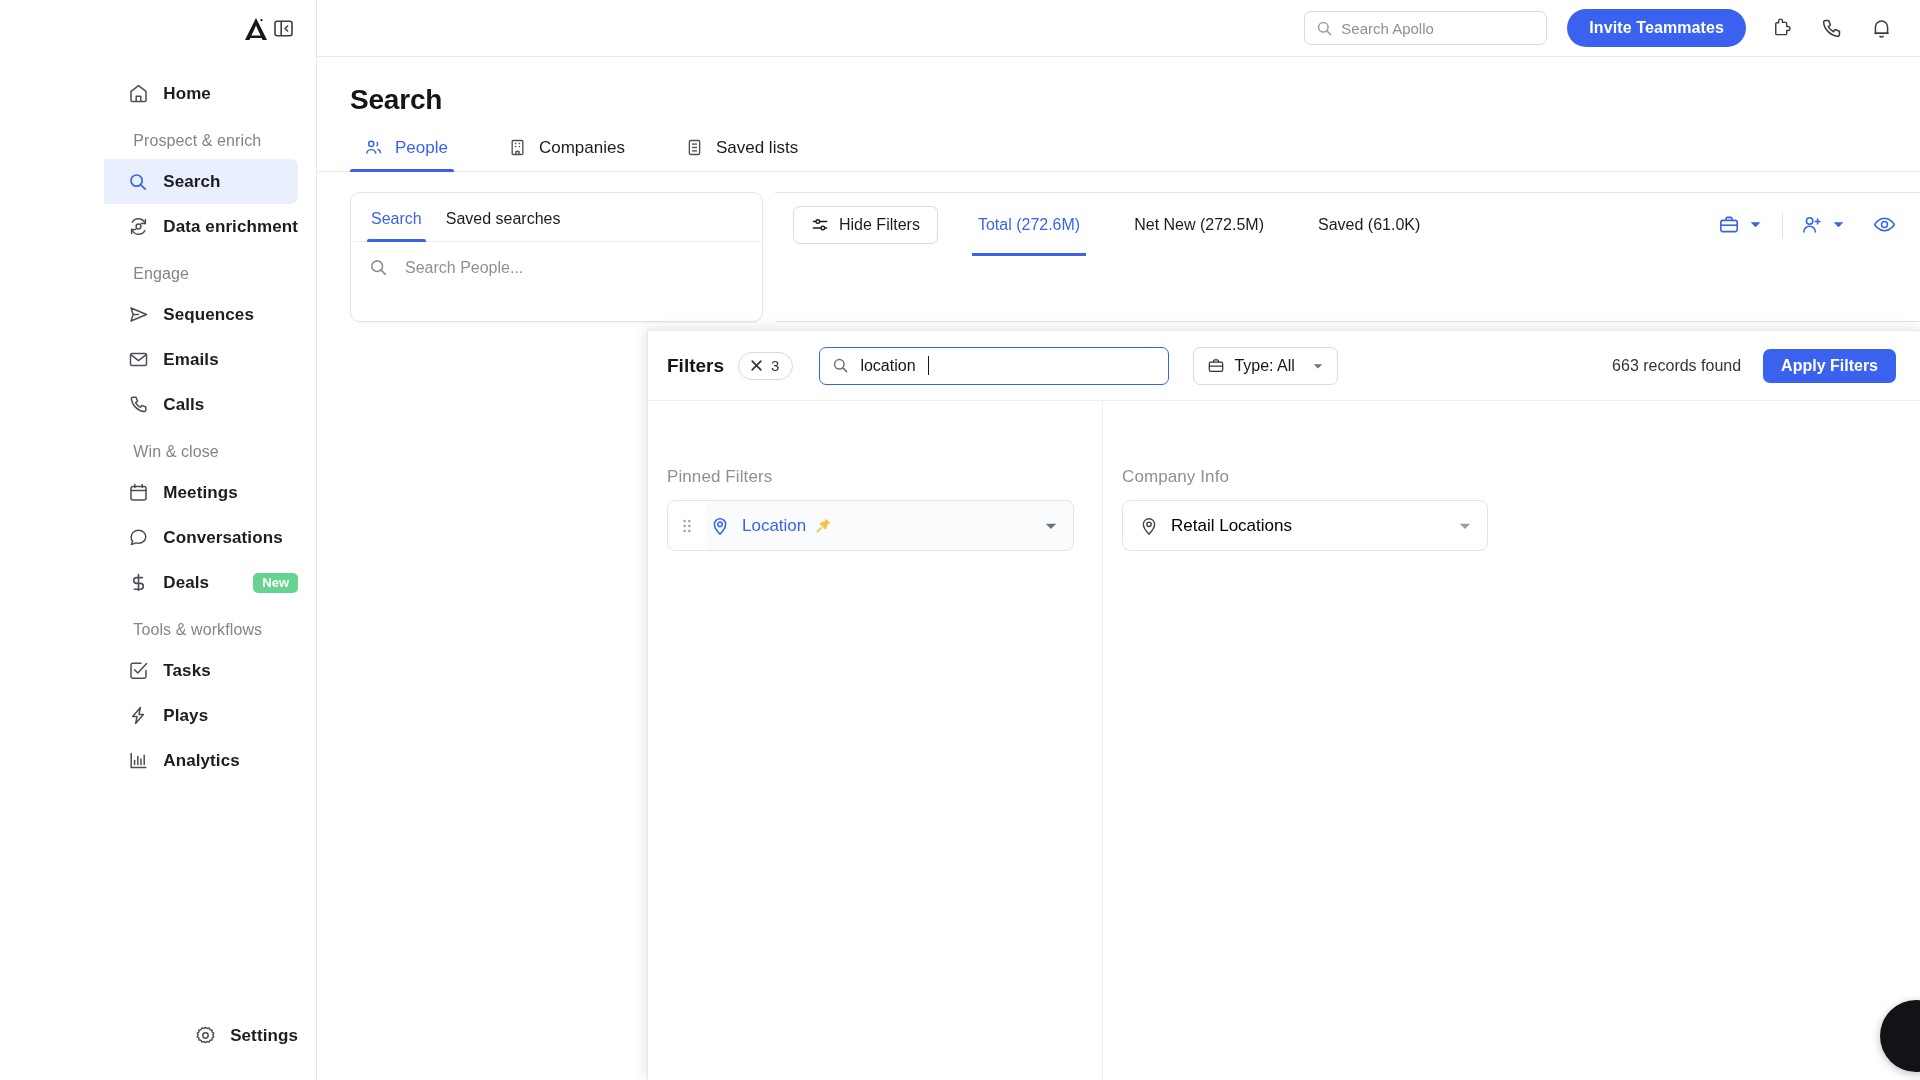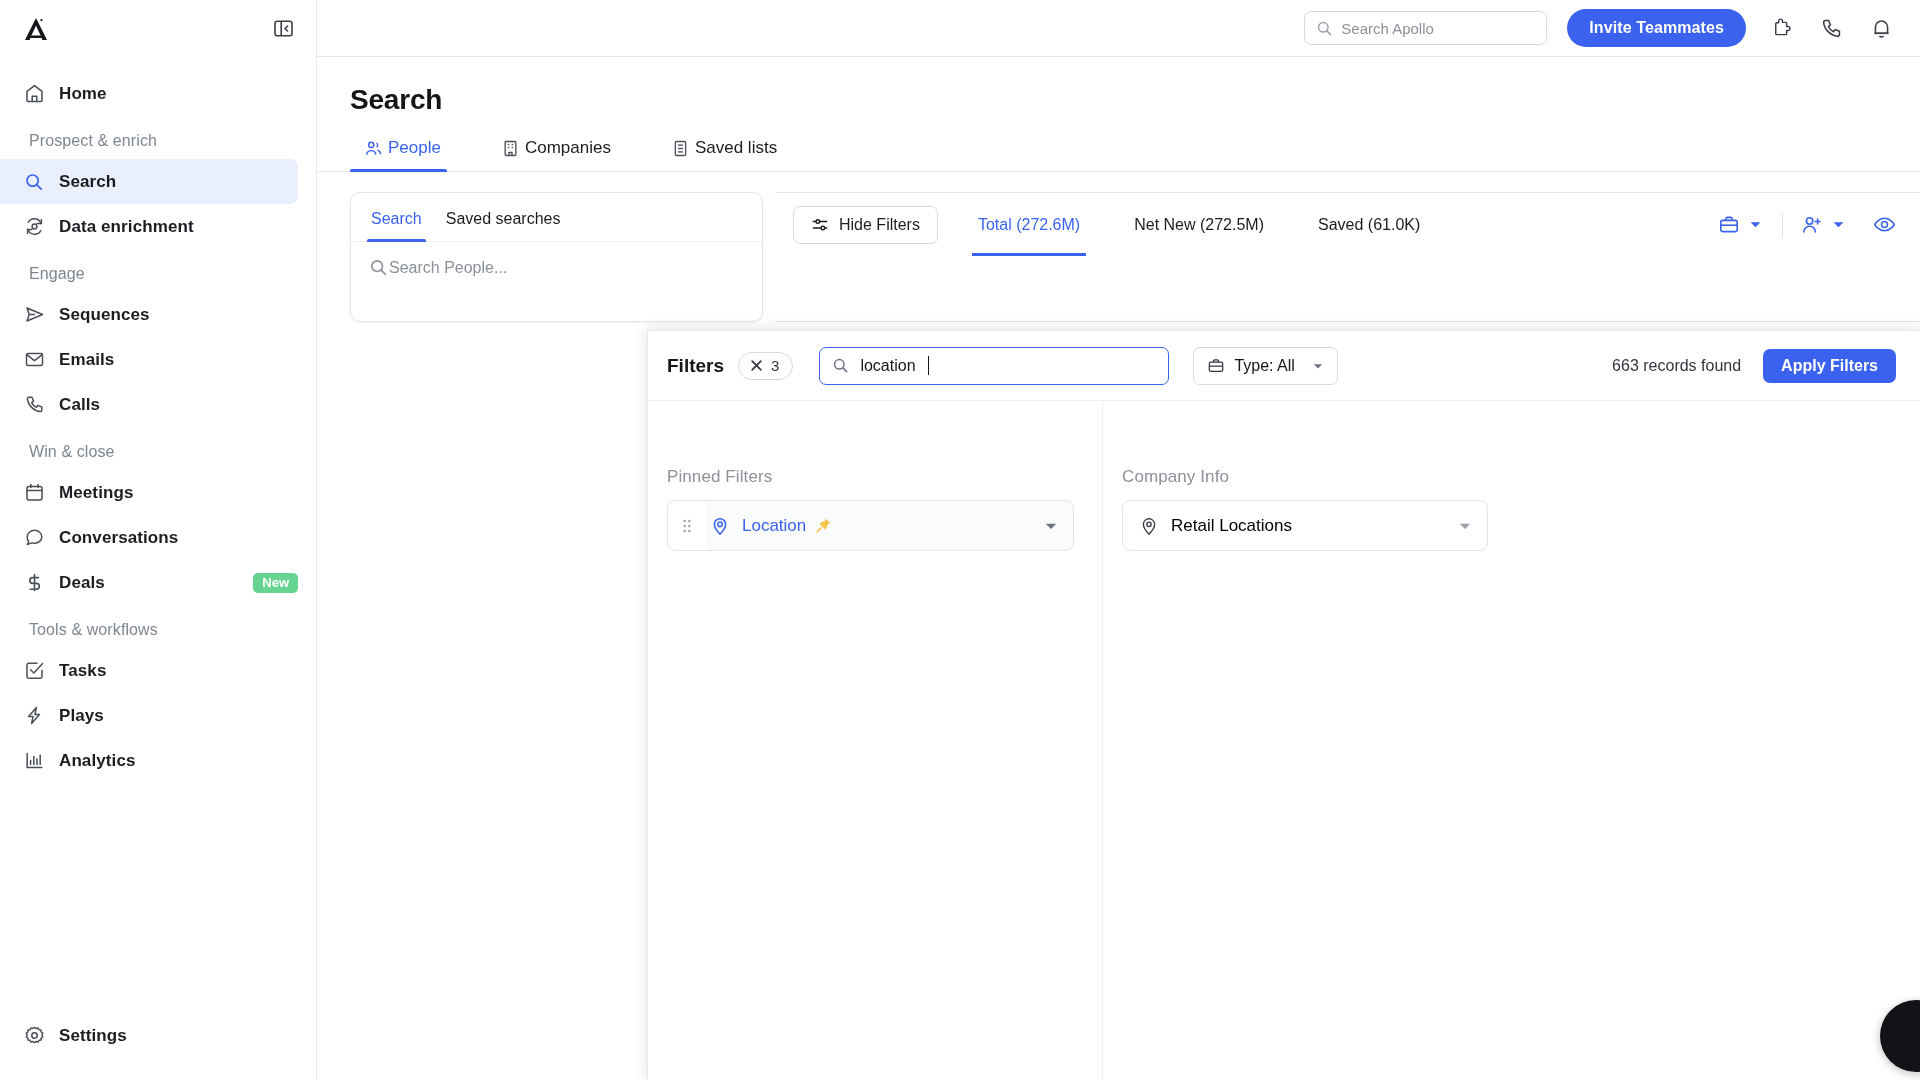--- a/index.html
+++ b/index.html
@@ -11,21 +11,21 @@
     -webkit-font-smoothing: antialiased;
   }
   .app { position: relative; width: 1920px; height: 1080px; display: flex; }
 
   
   .sidebar {
     width: 317px; height: 1080px;
     background: #ffffff;
     border-right: 1px solid #e7e8ea;
     display: flex; flex-direction: column;
-    position: relative; flex: 0 0 317px;
+    position: relative; flex: 0 0 317px; align-items: flex-end;
   }
   .sb-top {
     height: 57px; display: flex; align-items: center;
     justify-content: space-between; padding: 0 20px 0 22px;
   }
   .logo { width: 28px; height: 28px; display:block; }
   .collapse-btn {
     width: 26px; height: 26px; display:flex; align-items:center; justify-content:center;
     cursor: pointer; color:#3a3f47;
   }
@@ -74,21 +74,21 @@
     font-size: 16px; font-weight: 700; cursor: pointer;
     font-family: "Liberation Sans", sans-serif; letter-spacing:.1px;
   }
   .tb-icon { width: 30px; height: 30px; margin-left: 20px; color:#3a3f47; cursor:pointer; display:flex; align-items:center; justify-content:center;}
 
   .page-head { padding: 27px 0 0 33px; }
   .page-title { font-size: 28px; font-weight: 700; color: #14161a; letter-spacing: -.2px; }
 
   .tabs { display: flex; gap: 0; padding-left: 33px; margin-top: 22px; border-bottom: 1px solid #e7e8ea; }
   .tab {
-    display: flex; align-items: flex-end; gap: 5px; padding: 0 22px 13px 14px;
+    display: flex; align-items: flex-start; gap: 12px; padding: 0 22px 13px 14px;
     font-size: 17px; color: #1b1d21; cursor: pointer; position: relative;
     margin-right: 24px;
   }
   .tab .ic { display:flex; align-items:center; color:#4a4f57; }
   .tab.active { color: #3b62ef; font-weight: 400; }
   .tab.active .ic { color: #3b62ef; }
   .tab.active::after {
     content:""; position:absolute; left:0; right:16px; bottom:-1px; height:3px;
     background:#3b62ef; border-radius:2px 2px 0 0;
   }
@@ -96,21 +96,21 @@
   
   .content-row { display:flex; padding: 20px 0 0 33px; gap: 12px; position: relative;}
   .search-card {
     width: 413px; background:#fff; border:1px solid #e2e4e8; border-radius:10px;
     box-shadow: 0 1px 2px rgba(16,24,40,.05); overflow:hidden; height: 130px;
   }
   .sc-tabs { display:flex; padding: 0 8px; border-bottom:1px solid #eceef1; }
   .sc-tab { font-size:16px; color:#1b1d21; padding: 17px 12px 13px; position:relative; cursor:pointer; }
   .sc-tab.active { color:#3b62ef; }
   .sc-tab.active::after { content:""; position:absolute; left:8px; right:8px; bottom:-1px; height:3px; background:#3b62ef; border-radius:2px 2px 0 0;}
-  .sc-search { display:flex; align-items:center; gap:1px; padding: 16px 18px; }
+  .sc-search { display:flex; align-items:center; gap:17px; padding: 16px 18px; }
   .sc-search .ph { color:#8c9197; font-size:16px; }
 
   .result-card {
     flex:1; margin-right:0; background:#fff; border:1px solid #e2e4e8;
     border-left:none; border-radius:0 0 0 0; border-right:none; border-top:1px solid #e2e4e8;
     height: 130px; position:relative;
   }
   .rc-toolbar { display:flex; align-items:center; height: 63px; padding: 0 24px 0 18px; gap: 14px; }
   .hide-filters {
     display:flex; align-items:center; gap:10px; height:38px; padding: 0 17px;

